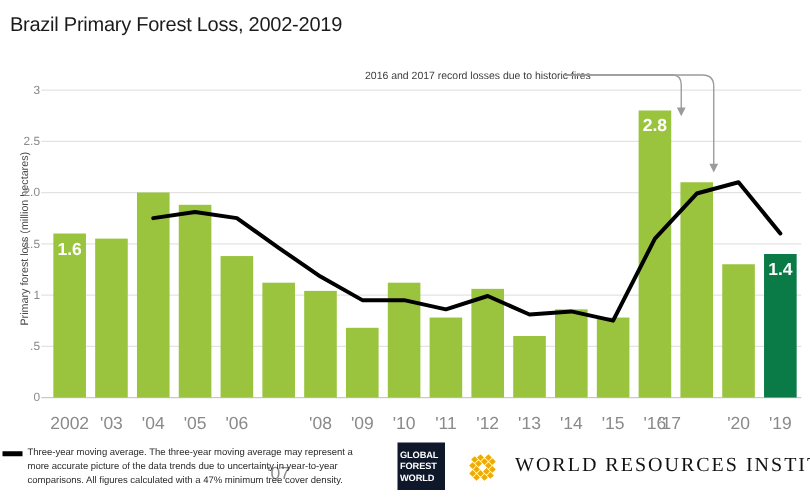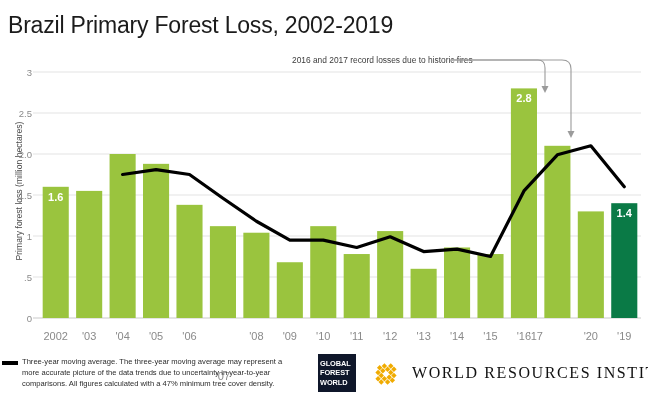--- a/index.html
+++ b/index.html
@@ -7,21 +7,21 @@
     width:648px;height:401px;
     background:#ffffff;
     font-family:"Liberation Sans","DejaVu Sans",sans-serif;
     overflow:hidden;
     position:relative;
     -webkit-font-smoothing:antialiased;
   }
 
   .chart-title{
     position:absolute;left:8px;top:12px;
-    font-size:23px;font-weight:400;color:#1b1b1b;
+    font-size:16px;font-weight:400;color:#1b1b1b;
     letter-spacing:-0.2px;white-space:nowrap;
   }
 
   .plot-wrap{position:absolute;left:0;top:0;width:648px;height:401px;}
 
   svg.chart{position:absolute;left:0;top:0;}
 
   .yaxis-title{
     position:absolute;
     left:-96px;top:186px;
@@ -33,33 +33,33 @@
   }
 
   .ytick{
     position:absolute;right:0;width:24px;text-align:right;
     font-size:9.5px;color:#8a8a8a;
   }
   .ytick-col{position:absolute;left:4px;top:0;width:28px;height:340px;}
 
   .xtick{
     position:absolute;text-align:center;
-    font-size:11px;color:#8a8a8a;
+    font-size:14px;color:#8a8a8a;
     top:330px;
   }
 
   .annot{
     position:absolute;
     font-size:8.4px;color:#3c3c3c;white-space:nowrap;
     left:292px;top:55px;
   }
 
   .bar-label{
     position:absolute;
-    font-size:11px;font-weight:bold;color:#ffffff;
+    font-size:14px;font-weight:bold;color:#ffffff;
     text-align:center;
   }
 
   .footer{position:absolute;left:0;top:352px;width:648px;height:49px;}
 
   .legend-note{
     position:absolute;left:22px;top:4px;width:278px;
     font-size:7.6px;line-height:11.2px;color:#2b2b2b;
   }
   .legend-swatch{

